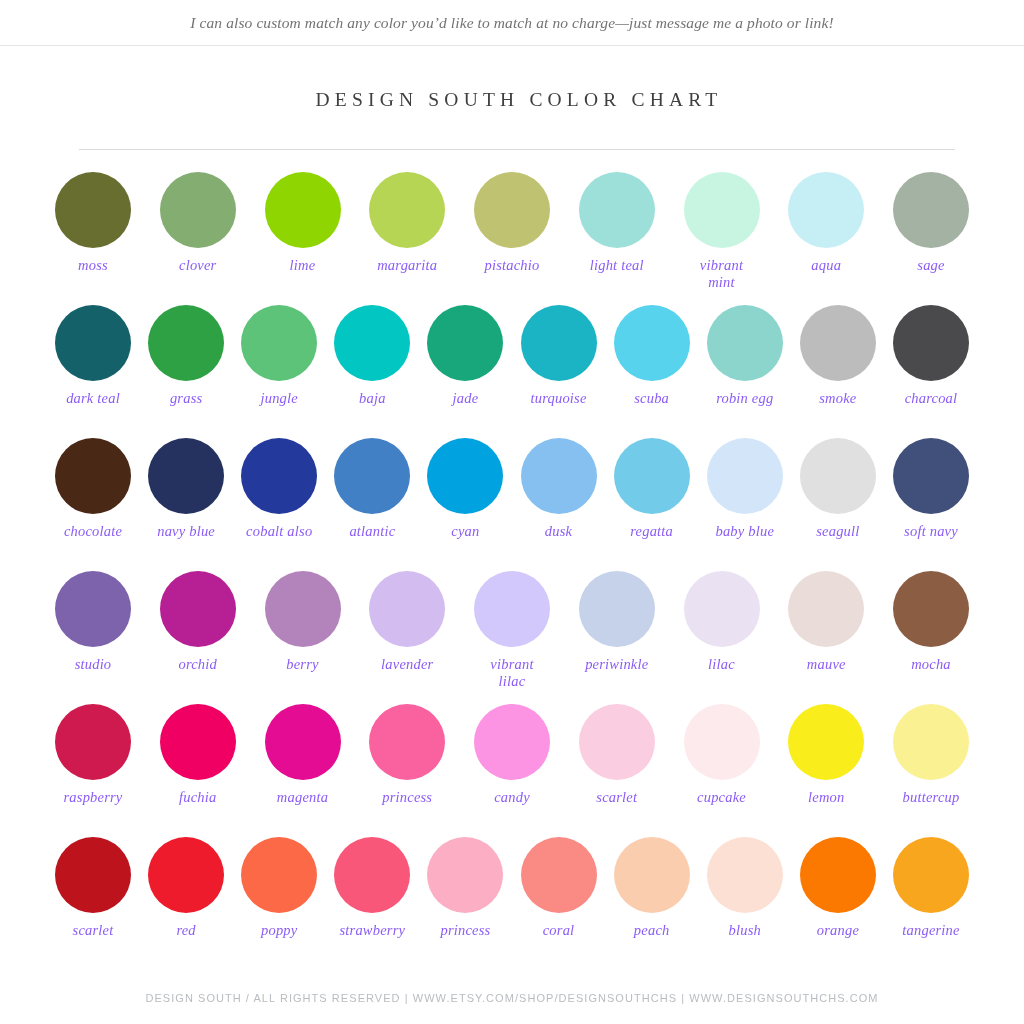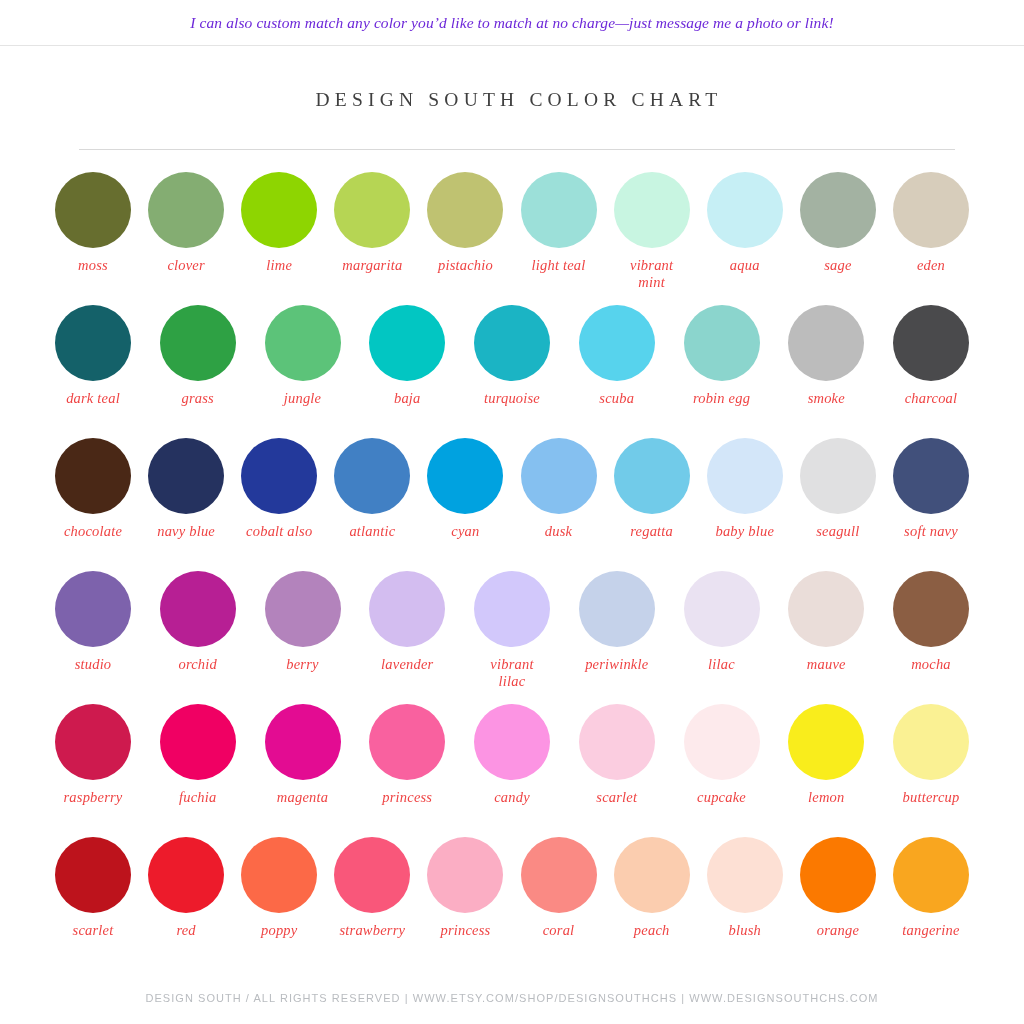--- a/index.html
+++ b/index.html
@@ -34,21 +34,21 @@
     align-items: center;
     justify-content: center;
     border-bottom: 1px solid #e4e4e4;
     background: #ffffff;
   }
   .announce-text {
     font-family: "Liberation Serif", "DejaVu Serif", serif;
     font-style: italic;
     font-size: 15.5px;
     letter-spacing: 0.1px;
-    color: #6d28d9;
+    color: #737373;
     white-space: nowrap;
   }
 
   
   .title-wrap {
     flex: 0 0 auto;
     padding-top: 43px;
     text-align: center;
     margin-left: 9px;
   }
@@ -92,21 +92,21 @@
     height: 76px;
     border-radius: 50%;
     display: block;
   }
   .swatch-label {
     margin-top: 9px;
     font-family: "Liberation Serif", "DejaVu Serif", serif;
     font-style: italic;
     font-size: 14.5px;
     line-height: 17px;
-    color: #ef4444;
+    color: #8b5cf6;
     text-align: center;
     letter-spacing: 0.2px;
     white-space: pre-line;
   }
 
   
   .footer {
     flex: 0 0 auto;
     height: 56px;
     display: flex;
@@ -168,41 +168,41 @@
 mint</span>
         </div>
         <div class="swatch">
           <span class="dot" style="background-color: rgb(198, 239, 245);"></span>
           <span class="swatch-label">aqua</span>
         </div>
         <div class="swatch">
           <span class="dot" style="background-color: rgb(163, 178, 162);"></span>
           <span class="swatch-label">sage</span>
         </div>
-        <div class="swatch">
-          <span class="dot" style="background-color: rgb(215, 205, 187);"></span>
-          <span class="swatch-label">eden</span>
-        </div>
       </div>
       <div class="swatch-row">
         <div class="swatch">
           <span class="dot" style="background-color: rgb(20, 97, 105);"></span>
           <span class="swatch-label">dark teal</span>
         </div>
         <div class="swatch">
           <span class="dot" style="background-color: rgb(46, 161, 68);"></span>
           <span class="swatch-label">grass</span>
         </div>
         <div class="swatch">
           <span class="dot" style="background-color: rgb(92, 195, 121);"></span>
           <span class="swatch-label">jungle</span>
         </div>
         <div class="swatch">
           <span class="dot" style="background-color: rgb(2, 198, 194);"></span>
           <span class="swatch-label">baja</span>
+        </div>
+        <div class="swatch">
+          <span class="dot" style="background-color: rgb(24, 167, 122);"></span>
+          <span class="swatch-label">jade</span>
         </div>
         <div class="swatch">
           <span class="dot" style="background-color: rgb(27, 180, 196);"></span>
           <span class="swatch-label">turquoise</span>
         </div>
         <div class="swatch">
           <span class="dot" style="background-color: rgb(87, 211, 237);"></span>
           <span class="swatch-label">scuba</span>
         </div>
         <div class="swatch">

